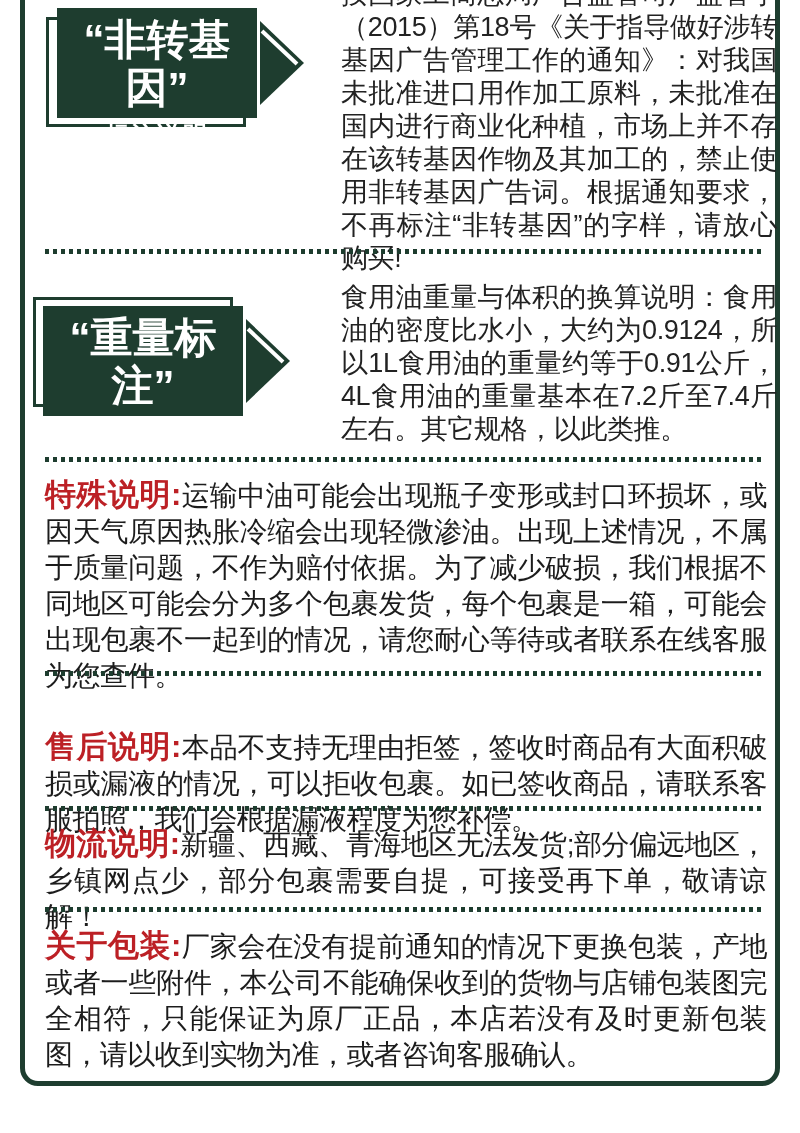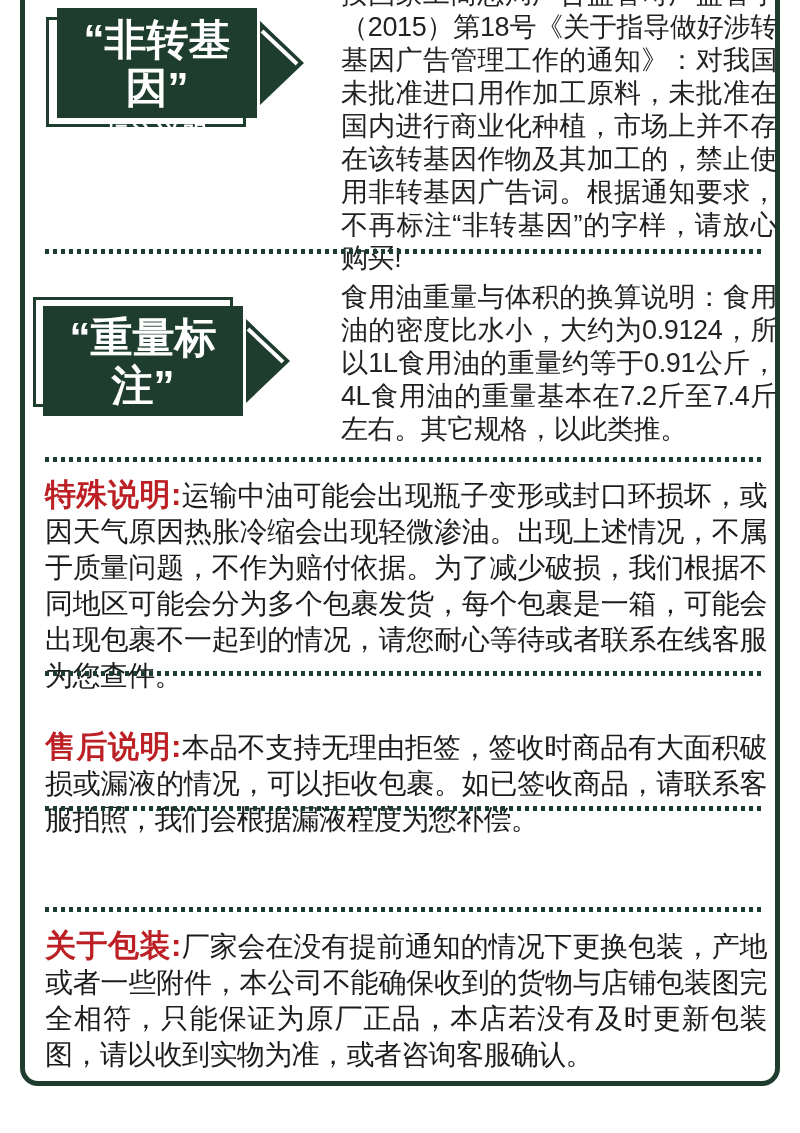--- a/index.html
+++ b/index.html
@@ -119,20 +119,23 @@
   </div>
 
   <div class="dots" style="top:671px;"></div>
 
   <div class="note" style="top:689px;margin-top:40px;">
     <span class="note-label">售后说明:</span><span>本品不支持无理由拒签，签收时商品有大面积破损或漏液的情况，可以拒收包裹。如已签收商品，请联系客服拍照，我们会根据漏液程度为您补偿。</span>
   </div>
 
   <div class="dots" style="top:806px;"></div>
 
+  <div class="note" style="top:826px;">
+    <span class="note-label">物流说明:</span><span>新疆、西藏、青海地区无法发货;部分偏远地区，乡镇网点少，部分包裹需要自提，可接受再下单，敬请谅解！</span>
+  </div>
 
   <div class="dots" style="top:907px;"></div>
 
   <div class="note" style="top:928px;">
     <span class="note-label">关于包装:</span><span>厂家会在没有提前通知的情况下更换包装，产地或者一些附件，本公司不能确保收到的货物与店铺包装图完全相符，只能保证为原厂正品，本店若没有及时更新包装图，请以收到实物为准，或者咨询客服确认。</span>
   </div>
 
 </div>
 
 </body></html>

